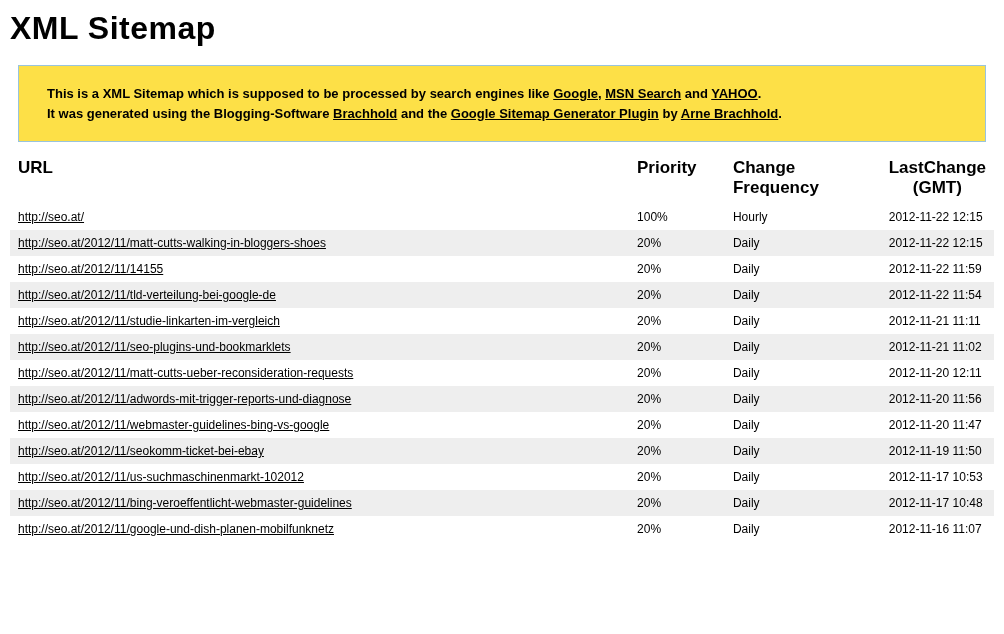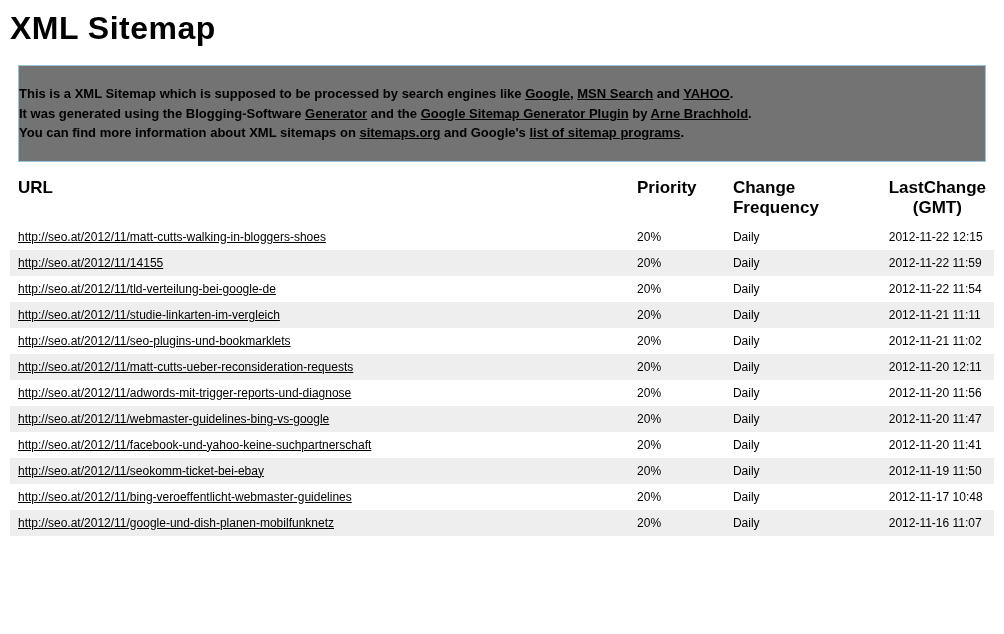--- a/index.html
+++ b/index.html
@@ -15,23 +15,23 @@
     padding: 8px 10px 20px 10px;
   }
   h1 {
     font-size: 32px;
     font-weight: 700;
     margin: 2px 0 18px 0;
     letter-spacing: 0.5px;
   }
   .info-box {
     margin: 0 8px 10px 8px;
-    background: #737373;
+    background: #fde047;
     border: 1px solid #99c4dd;
-    padding: 18px 14px 18px 0;
+    padding: 18px 14px 18px 28px;
     font-size: 13px;
     line-height: 1.5;
     font-weight: 600;
   }
   .info-box a {
     color: #000;
     text-decoration: underline;
   }
   table {
     width: 100%;
@@ -70,37 +70,40 @@
 <body>
 
 <div class="page">
   <h1>XML Sitemap</h1>
 
   <div class="info-box">
     <div>
       <span>This is a XML Sitemap which is supposed to be processed by search engines like </span><a href="#">Google</a><span>, </span><a href="#">MSN Search</a><span> and </span><a href="#">YAHOO</a><span>.</span>
     </div>
     <div>
-      <span>It was generated using the Blogging-Software </span><a href="#">Generator</a><span> and the </span><a href="#">Google Sitemap Generator Plugin</a><span> by </span><a href="#">Arne Brachhold</a><span>.</span>
-    </div>
-    <div>
-      <span>You can find more information about XML sitemaps on </span><a href="#">sitemaps.org</a><span> and Google's </span><a href="#">list of sitemap programs</a><span>.</span>
+      <span>It was generated using the Blogging-Software </span><a href="#">Brachhold</a><span> and the </span><a href="#">Google Sitemap Generator Plugin</a><span> by </span><a href="#">Arne Brachhold</a><span>.</span>
     </div>
   </div>
 
   <table>
     <thead>
       <tr>
         <th class="url-col">URL</th>
         <th class="prio-col">Priority</th>
         <th class="freq-col">Change Frequency</th>
         <th class="date-col">LastChange (GMT)</th>
       </tr>
     </thead>
     <tbody id="rows-body">
+        <tr>
+          <td><a href="#">http://seo.at/</a></td>
+          <td>100%</td>
+          <td>Hourly</td>
+          <td>2012-11-22 12:15</td>
+        </tr>
         <tr>
           <td><a href="#">http://seo.at/2012/11/matt-cutts-walking-in-bloggers-shoes</a></td>
           <td>20%</td>
           <td>Daily</td>
           <td>2012-11-22 12:15</td>
         </tr>
         <tr>
           <td><a href="#">http://seo.at/2012/11/14155</a></td>
           <td>20%</td>
           <td>Daily</td>
@@ -136,30 +139,30 @@
           <td>Daily</td>
           <td>2012-11-20 11:56</td>
         </tr>
         <tr>
           <td><a href="#">http://seo.at/2012/11/webmaster-guidelines-bing-vs-google</a></td>
           <td>20%</td>
           <td>Daily</td>
           <td>2012-11-20 11:47</td>
         </tr>
         <tr>
-          <td><a href="#">http://seo.at/2012/11/facebook-und-yahoo-keine-suchpartnerschaft</a></td>
-          <td>20%</td>
-          <td>Daily</td>
-          <td>2012-11-20 11:41</td>
-        </tr>
-        <tr>
           <td><a href="#">http://seo.at/2012/11/seokomm-ticket-bei-ebay</a></td>
           <td>20%</td>
           <td>Daily</td>
           <td>2012-11-19 11:50</td>
+        </tr>
+        <tr>
+          <td><a href="#">http://seo.at/2012/11/us-suchmaschinenmarkt-102012</a></td>
+          <td>20%</td>
+          <td>Daily</td>
+          <td>2012-11-17 10:53</td>
         </tr>
         <tr>
           <td><a href="#">http://seo.at/2012/11/bing-veroeffentlicht-webmaster-guidelines</a></td>
           <td>20%</td>
           <td>Daily</td>
           <td>2012-11-17 10:48</td>
         </tr>
         <tr>
           <td><a href="#">http://seo.at/2012/11/google-und-dish-planen-mobilfunknetz</a></td>
           <td>20%</td>

